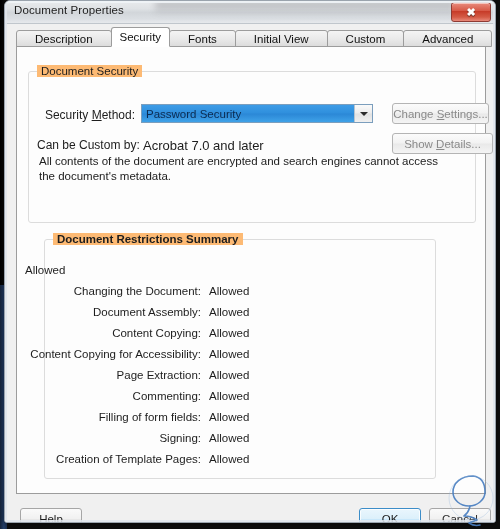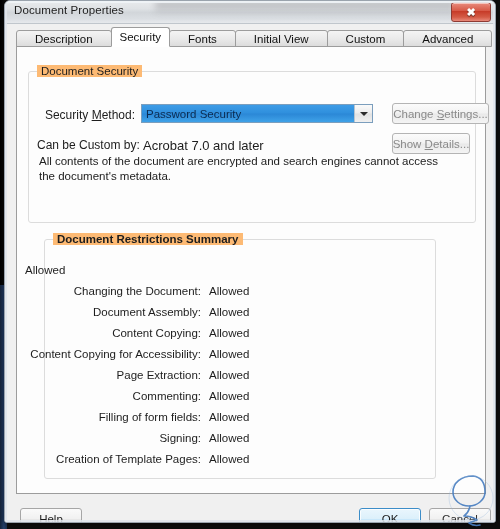--- a/index.html
+++ b/index.html
@@ -269,21 +269,21 @@
     color: #8a8a8a;
     display: flex;
     align-items: center;
     justify-content: center;
     box-sizing: border-box;
     cursor: pointer;
     white-space: nowrap;
   }
   .push-button u { text-decoration: underline; }
   #button-change-settings { left: 375px; top: 56px; width: 97px; height: 21px; }
-  #button-show-details    { left: 375px; top: 86px; width: 78px; height: 21px; }
+  #button-show-details    { left: 375px; top: 86px; width: 101px; height: 21px; }
 
   
   #restriction-list {
     position: absolute;
     left: 0;
     top: 212px;
     width: 470px;
   }
   .restriction-row {
     position: relative;

